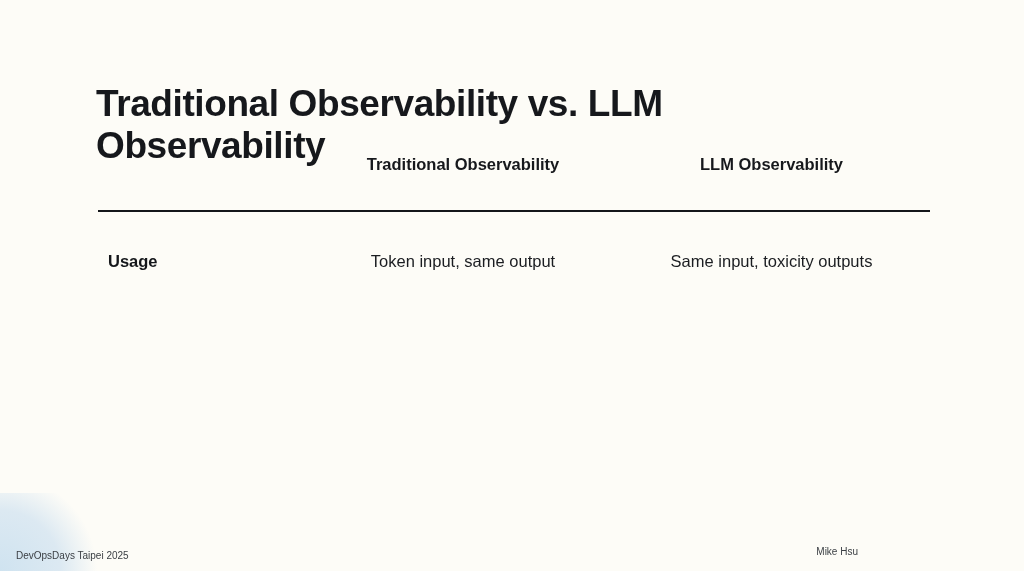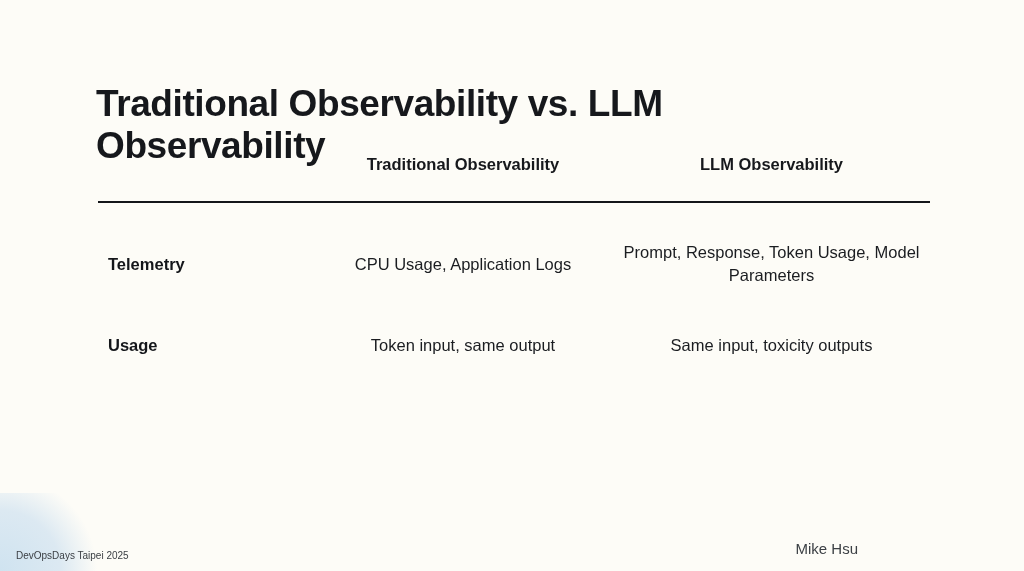--- a/index.html
+++ b/index.html
@@ -49,21 +49,21 @@
     border-collapse: collapse;
   }
   .comparison-table col.col-label { width: 215px; }
   .comparison-table col.col-trad  { width: 300px; }
   .comparison-table col.col-llm   { width: 317px; }
 
   .comparison-table thead th {
     font-size: 16.5px;
     font-weight: bold;
     color: #16181c;
-    padding: 0 0 27px 0;
+    padding: 0 0 36px 0;
     text-align: center;
     vertical-align: bottom;
   }
   .comparison-table thead th.blank-head { text-align: left; }
   .comparison-table thead tr {
     border-bottom: 2.5px solid #14161a;
   }
   .comparison-table tbody tr td {
     padding: 24px 6px 22px 6px;
     font-size: 16.5px;
@@ -83,21 +83,21 @@
     position: absolute;
     left: 16px;
     bottom: 10px;
     font-size: 10px;
     color: #3c4045;
   }
   .footer-right {
     position: absolute;
     right: 18px;
     bottom: 14px;
-    font-size: 15px;
+    font-size: 10px;
     color: #3c4045;
     margin-left: 8px;
   }
 </style>
 </head>
 <body>
 
 <div class="slide">
 
   <div class="corner-accent"></div>
@@ -112,25 +112,20 @@
     </colgroup>
     <thead>
       <tr>
         <th class="blank-head"></th>
         <th>Traditional Observability</th>
         <th>LLM Observability</th>
       </tr>
     </thead>
     <tbody>
       <tr>
-        <td class="row-label">Telemetry</td>
-        <td>CPU Usage, Application Logs</td>
-        <td>Prompt, Response, Token Usage, Model Parameters</td>
-      </tr>
-      <tr>
         <td class="row-label">Usage</td>
         <td>Token input, same output</td>
         <td>Same input, toxicity outputs</td>
       </tr>
     </tbody>
   </table>
 
   <div class="footer-left">DevOpsDays Taipei 2025</div>
   <div class="footer-right">Mike Hsu</div>
 

